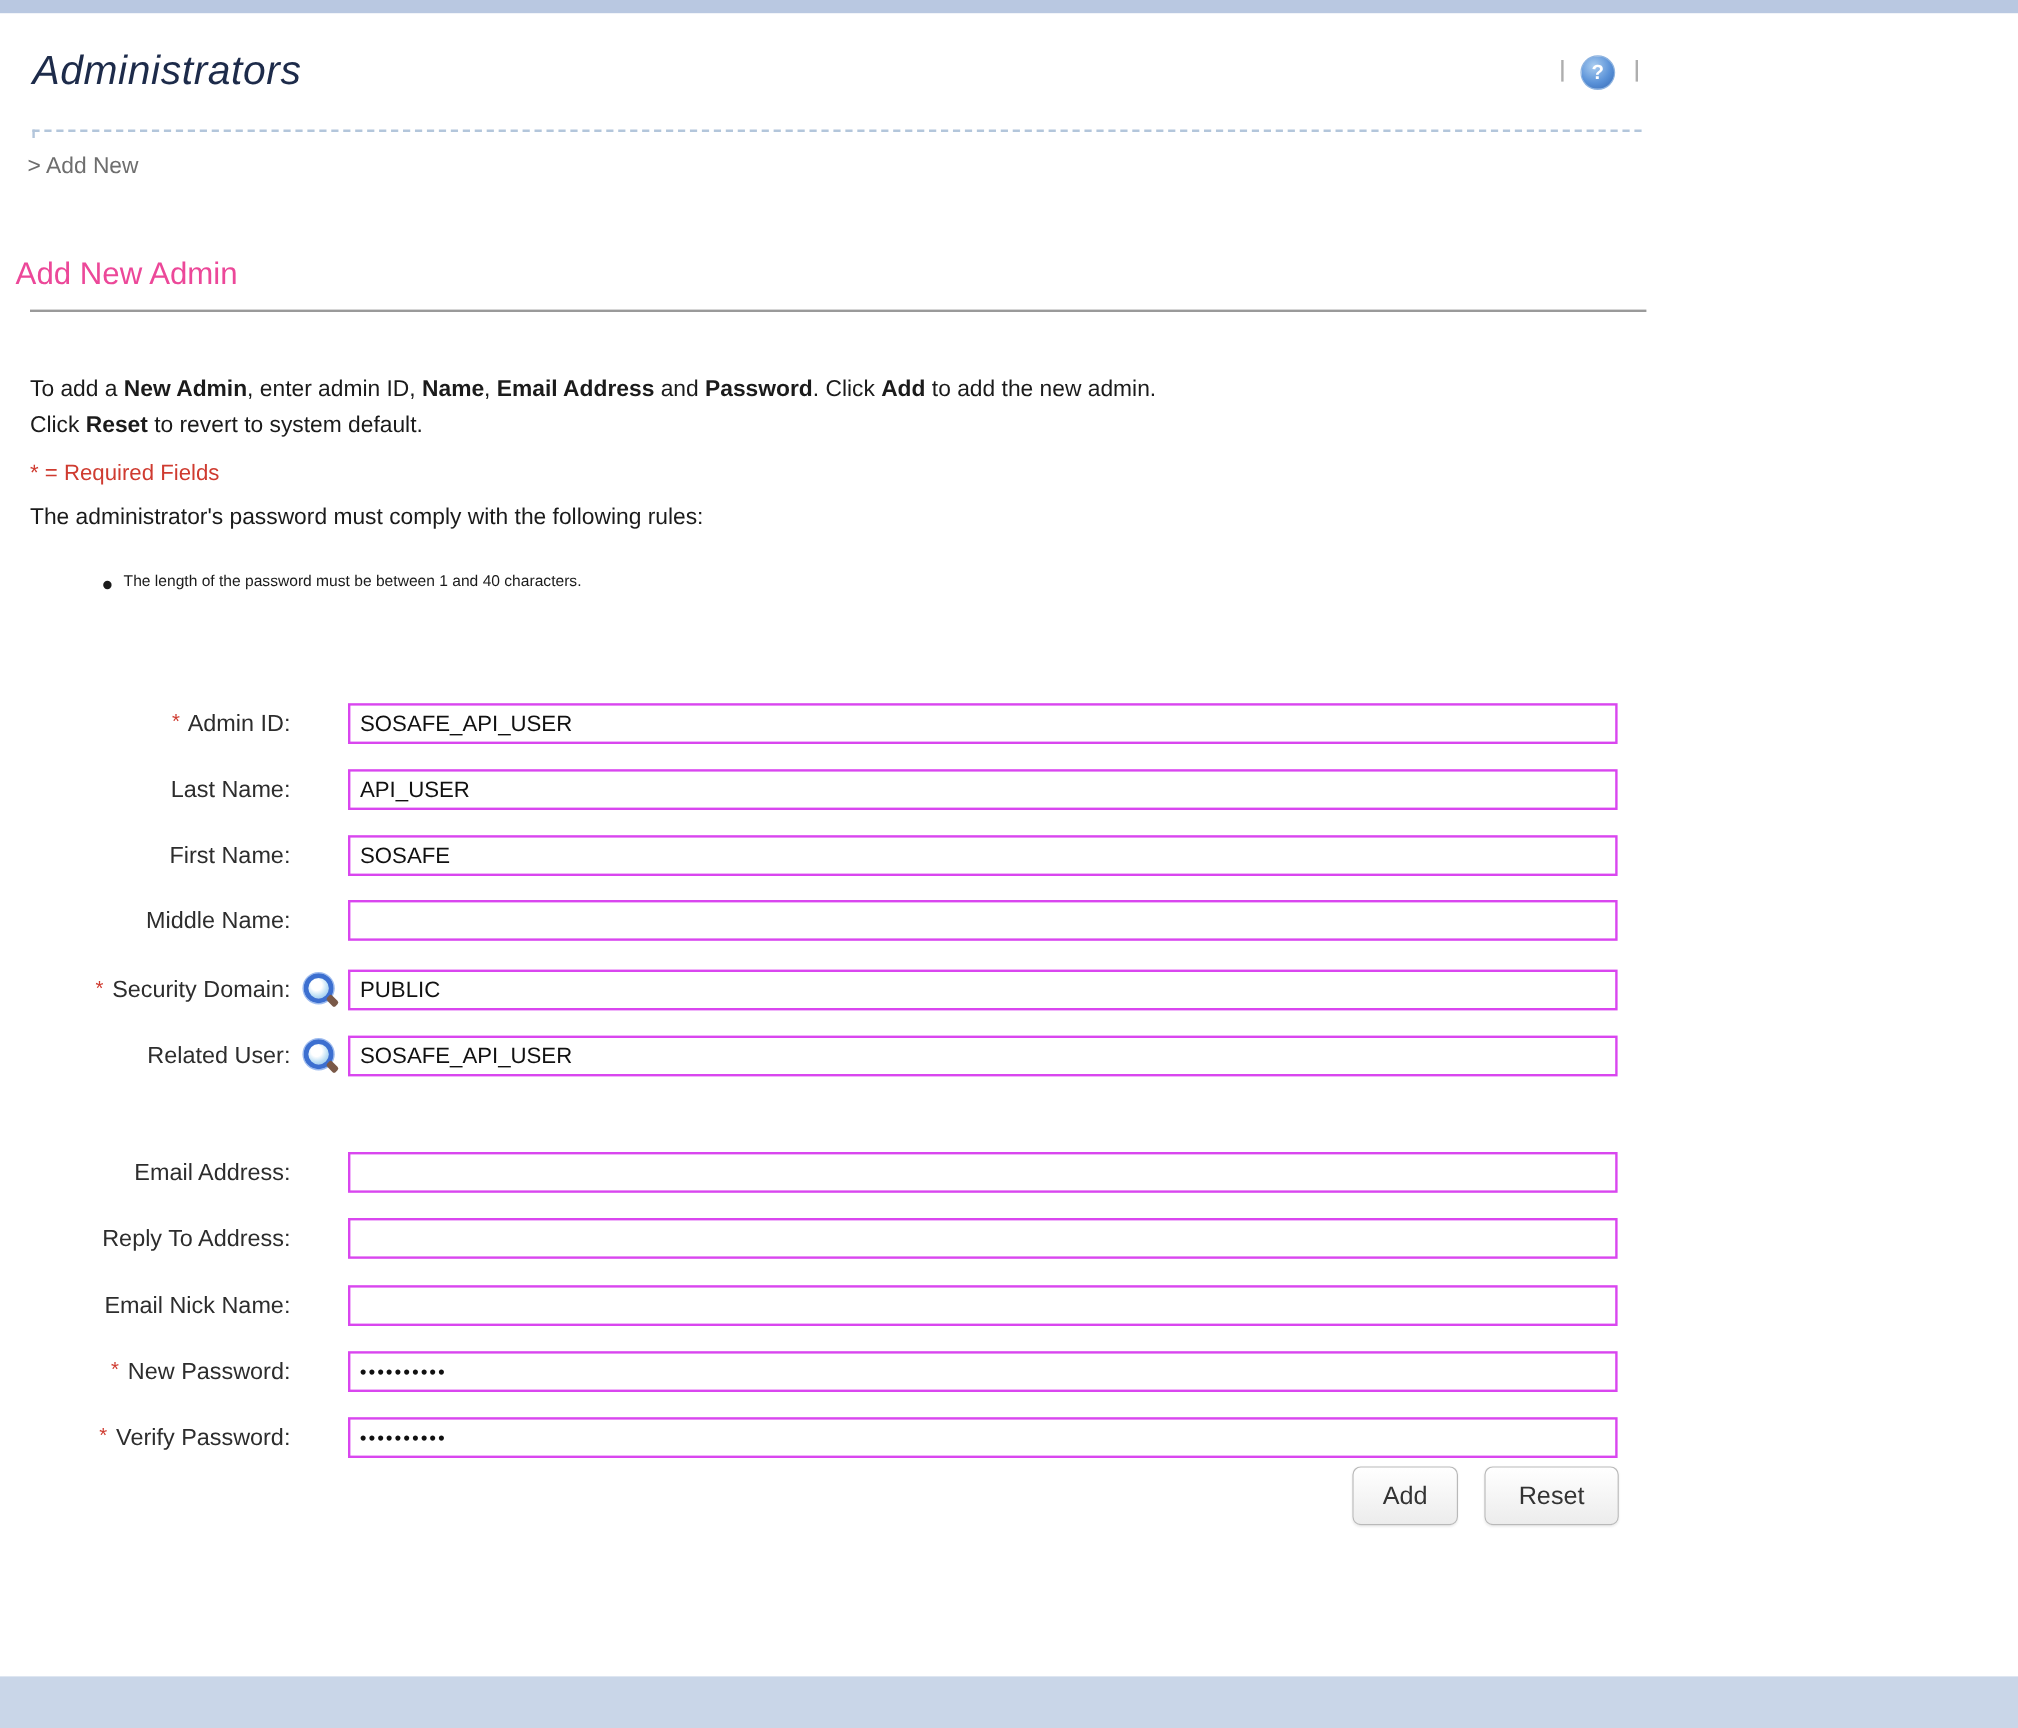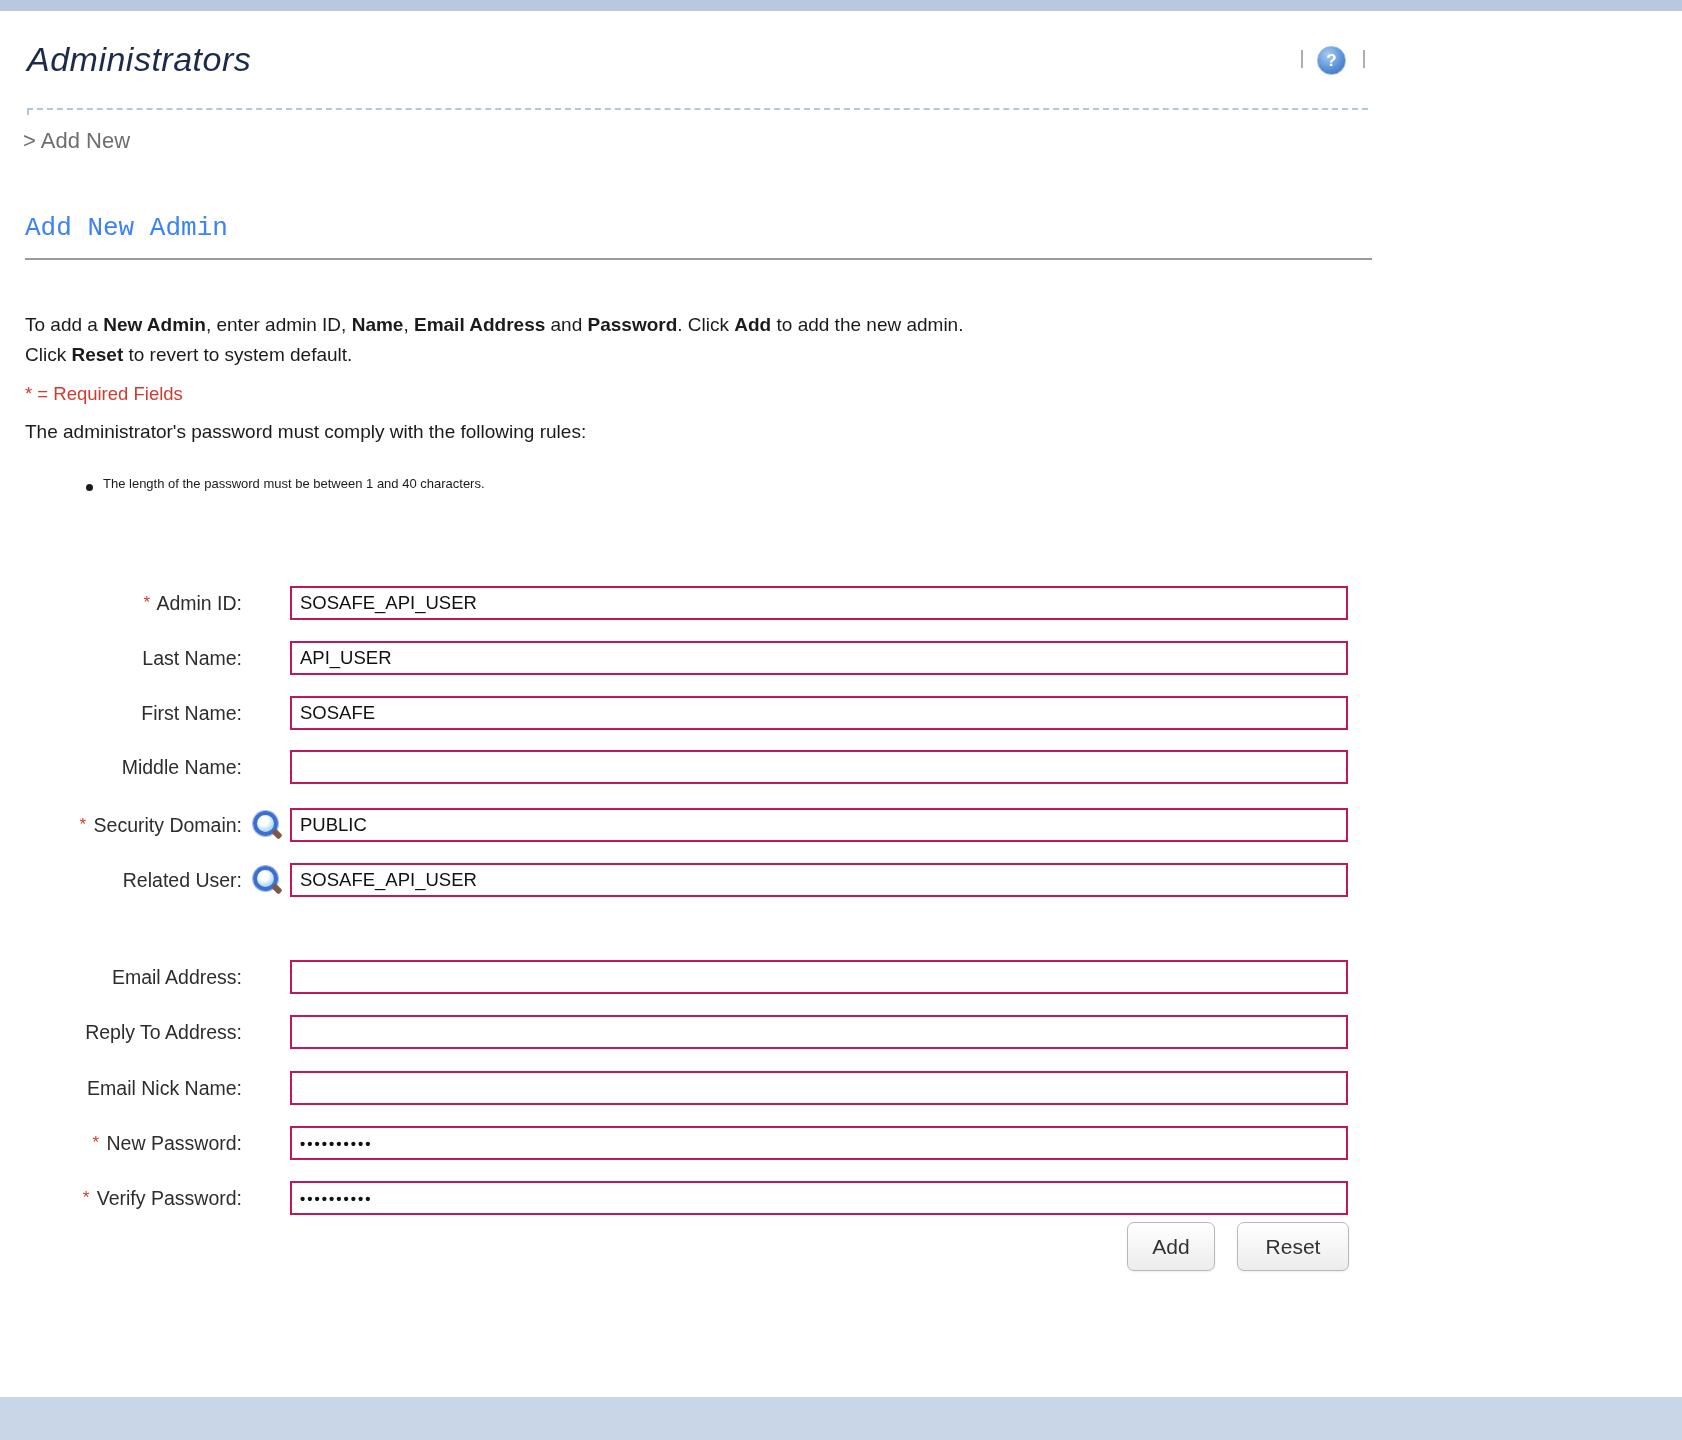--- a/index.html
+++ b/index.html
@@ -20,37 +20,37 @@
   .sep-bar{position:absolute;width:2px;height:18px;background:#aeaeae;top:50px;}
   .help{
     position:absolute;left:1317px;top:46px;width:27px;height:27px;border-radius:50%;
     background:radial-gradient(circle at 38% 30%, #aacdf0, #5a92d8 55%, #3468b4);
     border:1px solid #8fb4e0;color:#fff;font-weight:bold;font-size:17px;
     display:flex;align-items:center;justify-content:center;cursor:pointer;
   }
   .dashline{position:absolute;left:27px;top:108px;width:1341px;border-top:2px dashed #b3c6db;}
   .dashtick{position:absolute;left:27px;top:108px;width:2px;height:7px;background:#b3c6db;}
 
-  .breadcrumb{position:absolute;left:23px;top:128px;font-size:22px;color:#6e6e6e;}
+  .breadcrumb{position:absolute;left:23px;top:128px;font-size:19px;color:#6e6e6e;}
 
-  .section-heading{position:absolute;left:25px;top:213px;font-size:26px;color:#3b82f6;font-family:Liberation Mono, monospace;}
+  .section-heading{position:absolute;left:13px;top:213px;font-size:26px;color:#ec4899;}
   .heading-rule{position:absolute;left:25px;top:258px;width:1347px;height:2px;background:#9a9a9a;}
 
   .para{position:absolute;left:25px;font-size:19px;color:#1b1b1b;white-space:nowrap;}
   .required-note{position:absolute;left:25px;top:383px;font-size:18.5px;color:#cf3b30;}
   .rules-intro{position:absolute;left:25px;top:421px;font-size:19px;color:#1b1b1b;}
   .bullet-item{position:absolute;left:103px;top:476px;font-size:13px;color:#1b1b1b;}
   .bullet-dot{position:absolute;left:86px;top:484px;width:7px;height:7px;border-radius:50%;background:#1b1b1b;}
 
   .row{position:absolute;left:0;height:50px;display:flex;align-items:center;}
   .lbl{width:242px;text-align:right;font-size:19.5px;color:#2d2d2d;white-space:nowrap;}
   .req{color:#cf3b30;font-size:17px;position:relative;top:-2px;margin-right:2px;}
   .slot{width:48px;height:34px;display:flex;align-items:center;justify-content:center;}
   .inp{
-    width:1038px;height:30px;border:2px solid #be185d;background:#fff;
+    width:1038px;height:30px;border:2px solid #d946ef;background:#fff;
     font-family:"Liberation Sans","DejaVu Sans",sans-serif;
     font-size:18.5px;color:#111;padding:0 8px;box-sizing:content-box;
   }
   .inp.pw{font-size:15px;font-weight:bold;letter-spacing:2px;}
 
   .lookup{position:relative;width:27px;height:28px;cursor:pointer;}
   .lens{
     width:17px;height:17px;border-radius:50%;border:4px solid #3c6fd0;
     background:radial-gradient(circle at 40% 35%, #ffffff 0 30%, #bfe0f5 60%, #7fb5e8);
     box-shadow:0 0 0 1px #9dbcf0;

